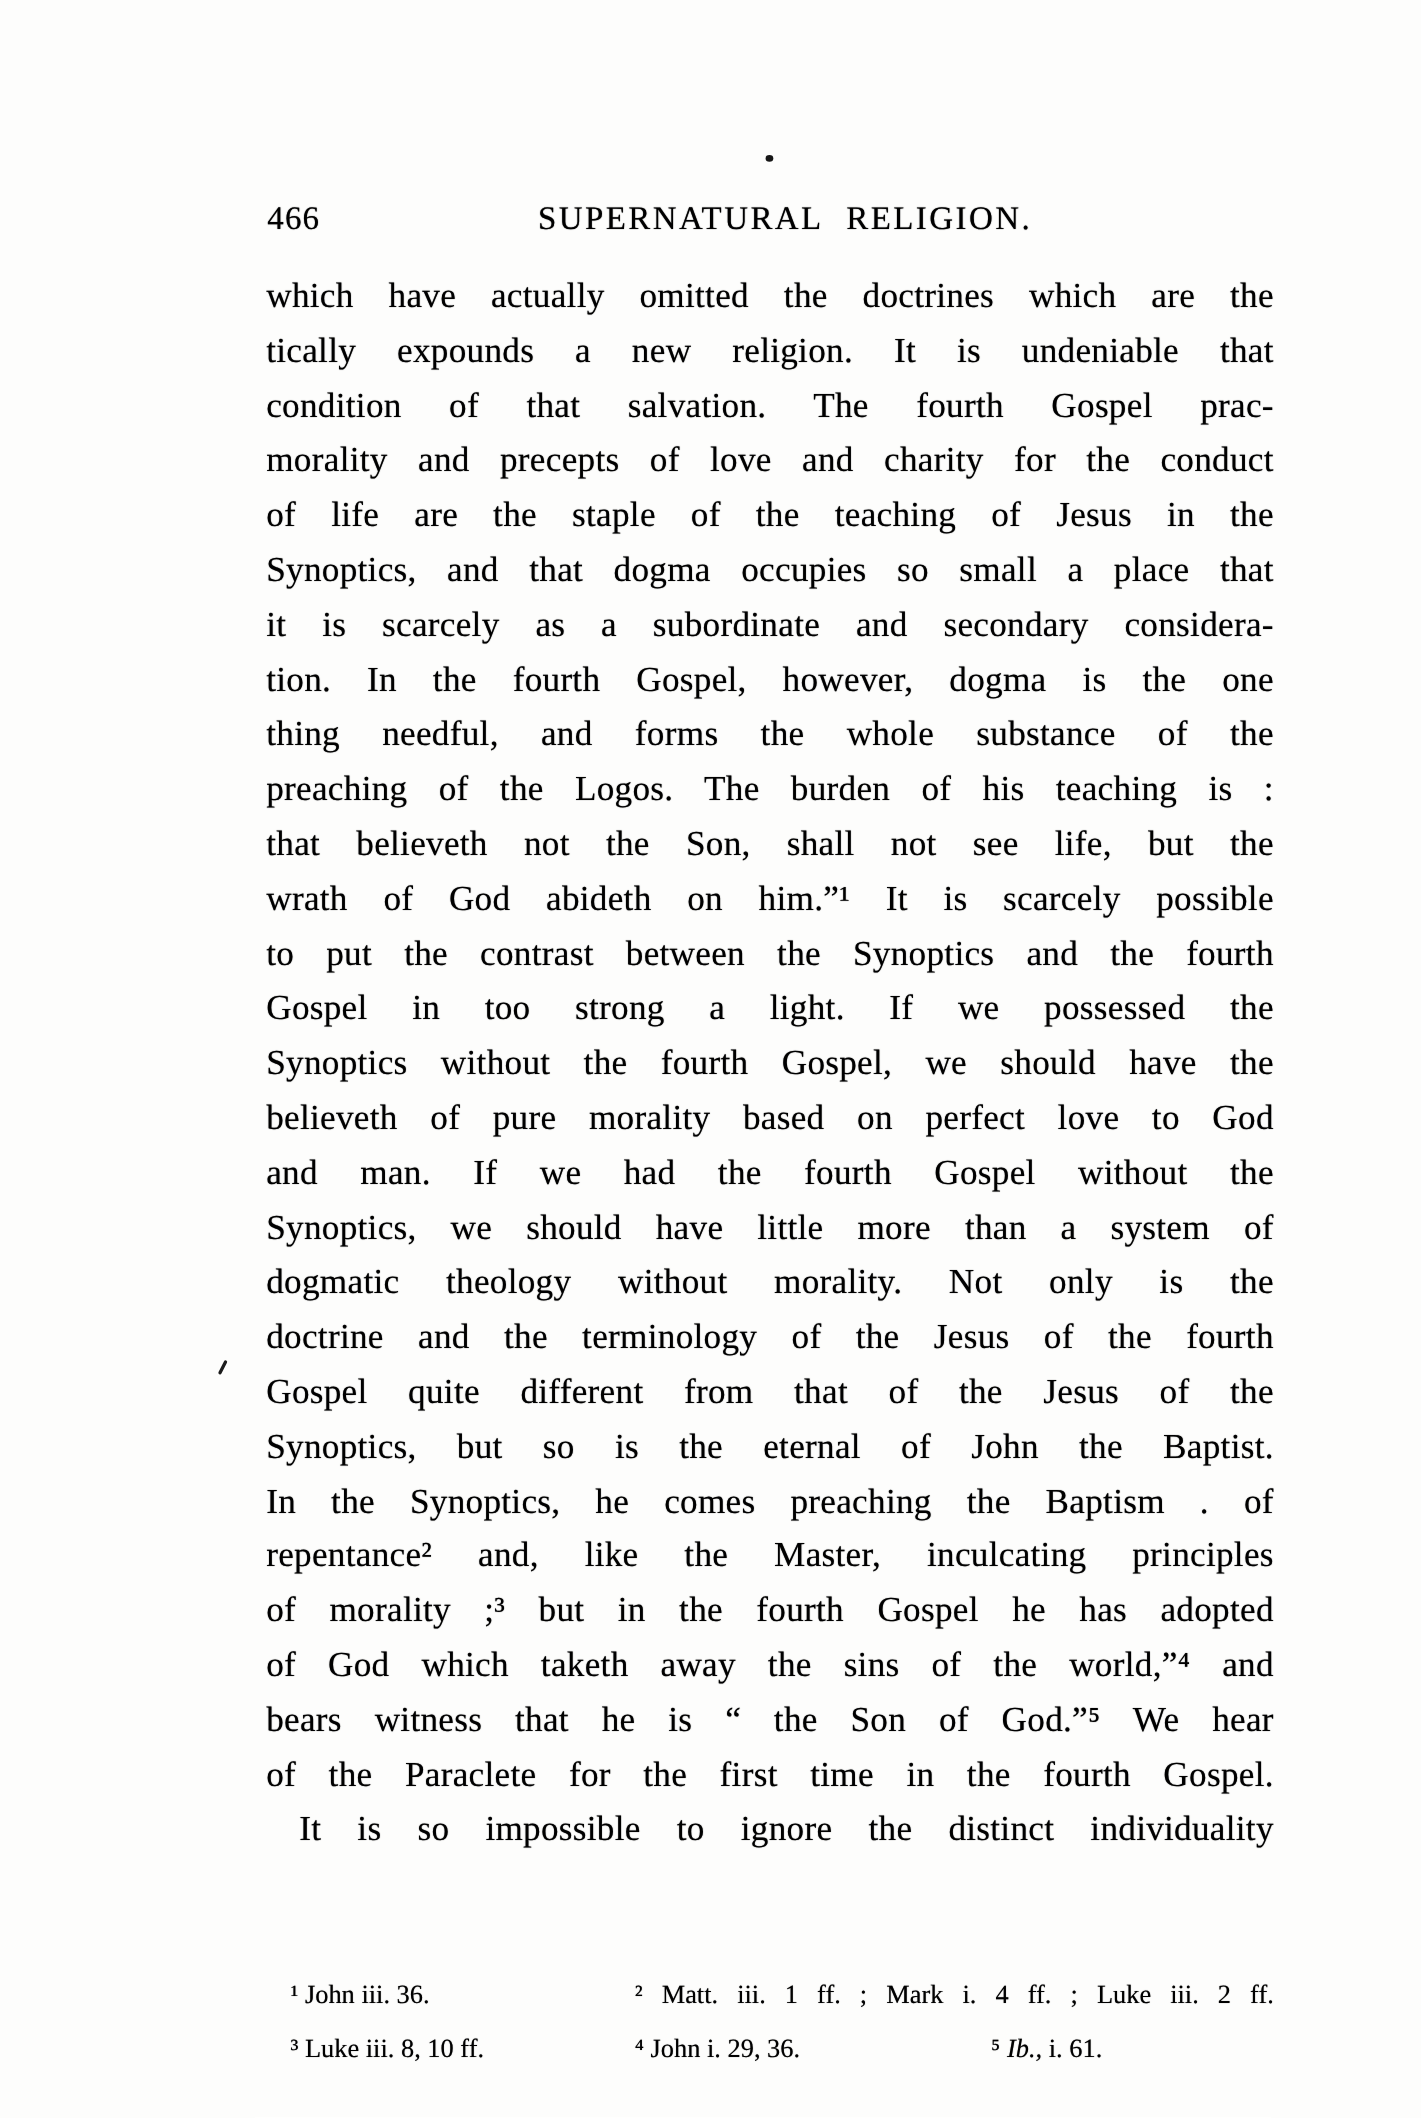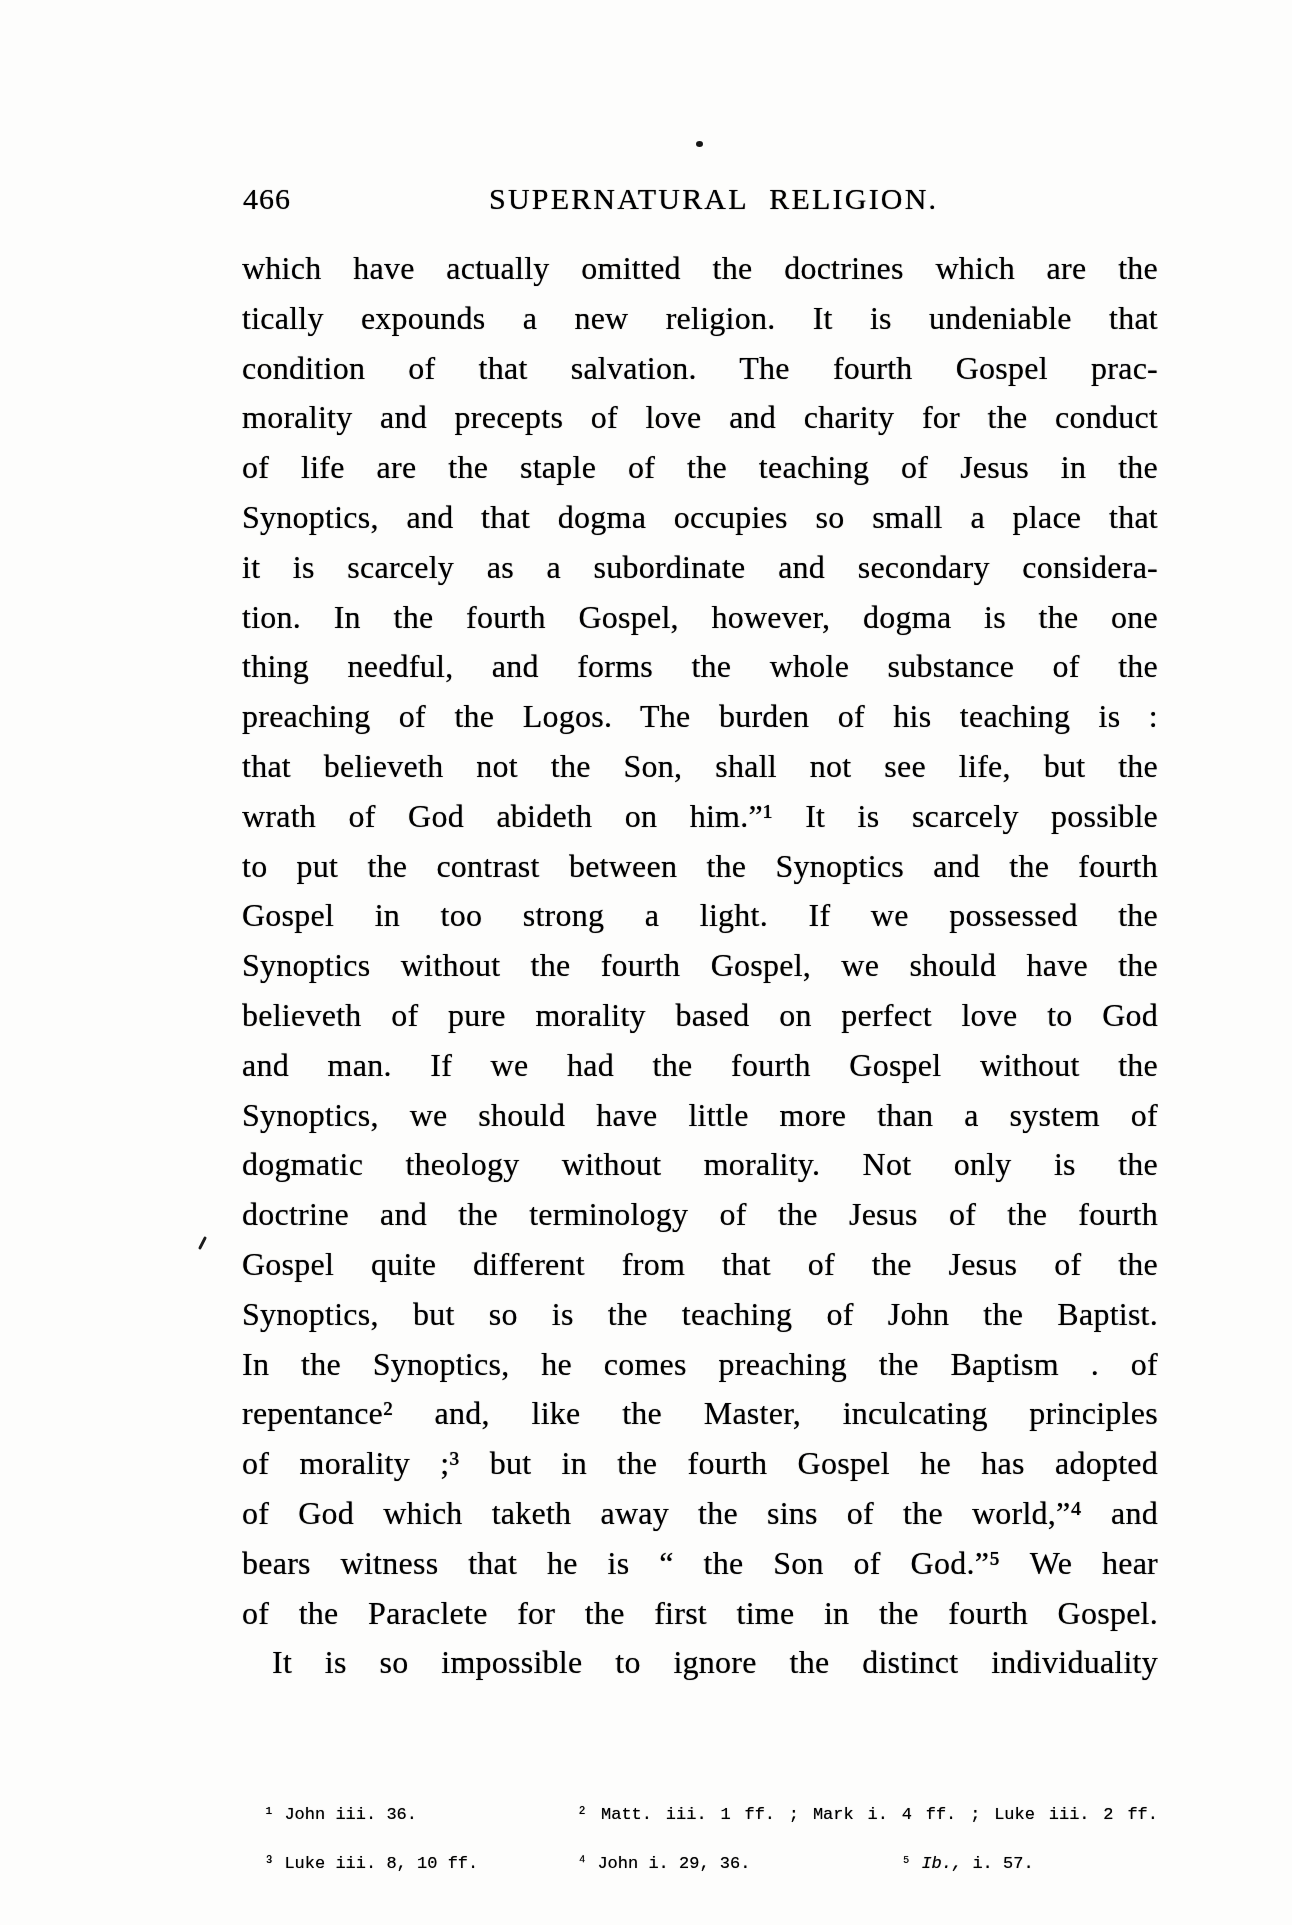--- a/index.html
+++ b/index.html
@@ -44,22 +44,21 @@
     text-align-last: justify;
     overflow: hidden;
     text-shadow: 0 0 1px rgba(10,10,10,.65);
   }
   .line.indent { padding-left: 30px; }
   
   .footnotes {
     position: absolute;
     left: 242px; top: 1790px;
     width: 916px;
-    font-size: 17px;
-    font-family: Liberation Mono, monospace;
+    font-size: 24px;
   }
   .fn-row {
     display: flex;
     height: 49px;
     line-height: 49px;
     text-shadow: 0 0 0.8px rgba(10,10,10,.65);
   }
   .fn-row .fn-col1 { flex: 0 0 335px; padding-left: 22px; box-sizing: border-box; white-space: nowrap; }
   .fn-row .fn-fill { flex: 1 1 auto; text-align: justify; text-align-last: justify; overflow: hidden; }
   .fn-row .fn-col2 { flex: 0 0 324px; white-space: nowrap; }
@@ -110,35 +109,35 @@
     <div class="line">wrath of God abideth on him.”¹ It is scarcely possible</div>
     <div class="line">to put the contrast between the Synoptics and the fourth</div>
     <div class="line">Gospel in too strong a light. If we possessed the</div>
     <div class="line">Synoptics without the fourth Gospel, we should have the</div>
     <div class="line">believeth of pure morality based on perfect love to God</div>
     <div class="line">and man. If we had the fourth Gospel without the</div>
     <div class="line">Synoptics, we should have little more than a system of</div>
     <div class="line">dogmatic theology without morality. Not only is the</div>
     <div class="line">doctrine and the terminology of the Jesus of the fourth</div>
     <div class="line">Gospel quite different from that of the Jesus of the</div>
-    <div class="line">Synoptics, but so is the teaching of John the Baptist.</div>
+    <div class="line">Synoptics, but so is the eternal of John the Baptist.</div>
     <div class="line">In the Synoptics, he comes preaching the Baptism . of</div>
     <div class="line">repentance² and, like the Master, inculcating principles</div>
     <div class="line">of morality ;³ but in the fourth Gospel he has adopted</div>
     <div class="line">of God which taketh away the sins of the world,”⁴ and</div>
     <div class="line">bears witness that he is “ the Son of God.”⁵ We hear</div>
     <div class="line">of the Paraclete for the first time in the fourth Gospel.</div>
     <div class="line indent">It is so impossible to ignore the distinct individuality</div>
   </main>
 
   <footer class="footnotes">
     <div class="fn-row">
       <span class="fn-col1">¹ John iii. 36.</span>
       <span class="fn-fill">² Matt. iii. 1 ff. ; Mark i. 4 ff. ; Luke iii. 2 ff.</span>
     </div>
     <div class="fn-row">
       <span class="fn-col1">³ Luke iii. 8, 10 ff.</span>
       <span class="fn-col2">⁴ John i. 29, 36.</span>
-      <span class="fn-col3"><span>⁵ </span><span class="it">Ib.,</span><span> i. 57.</span></span>
+      <span class="fn-col3"><span>⁵ </span><span class="it">Ib.,</span><span> i. 61.</span></span>
     </div>
   </footer>
 
 </div>
 
 </body></html>

